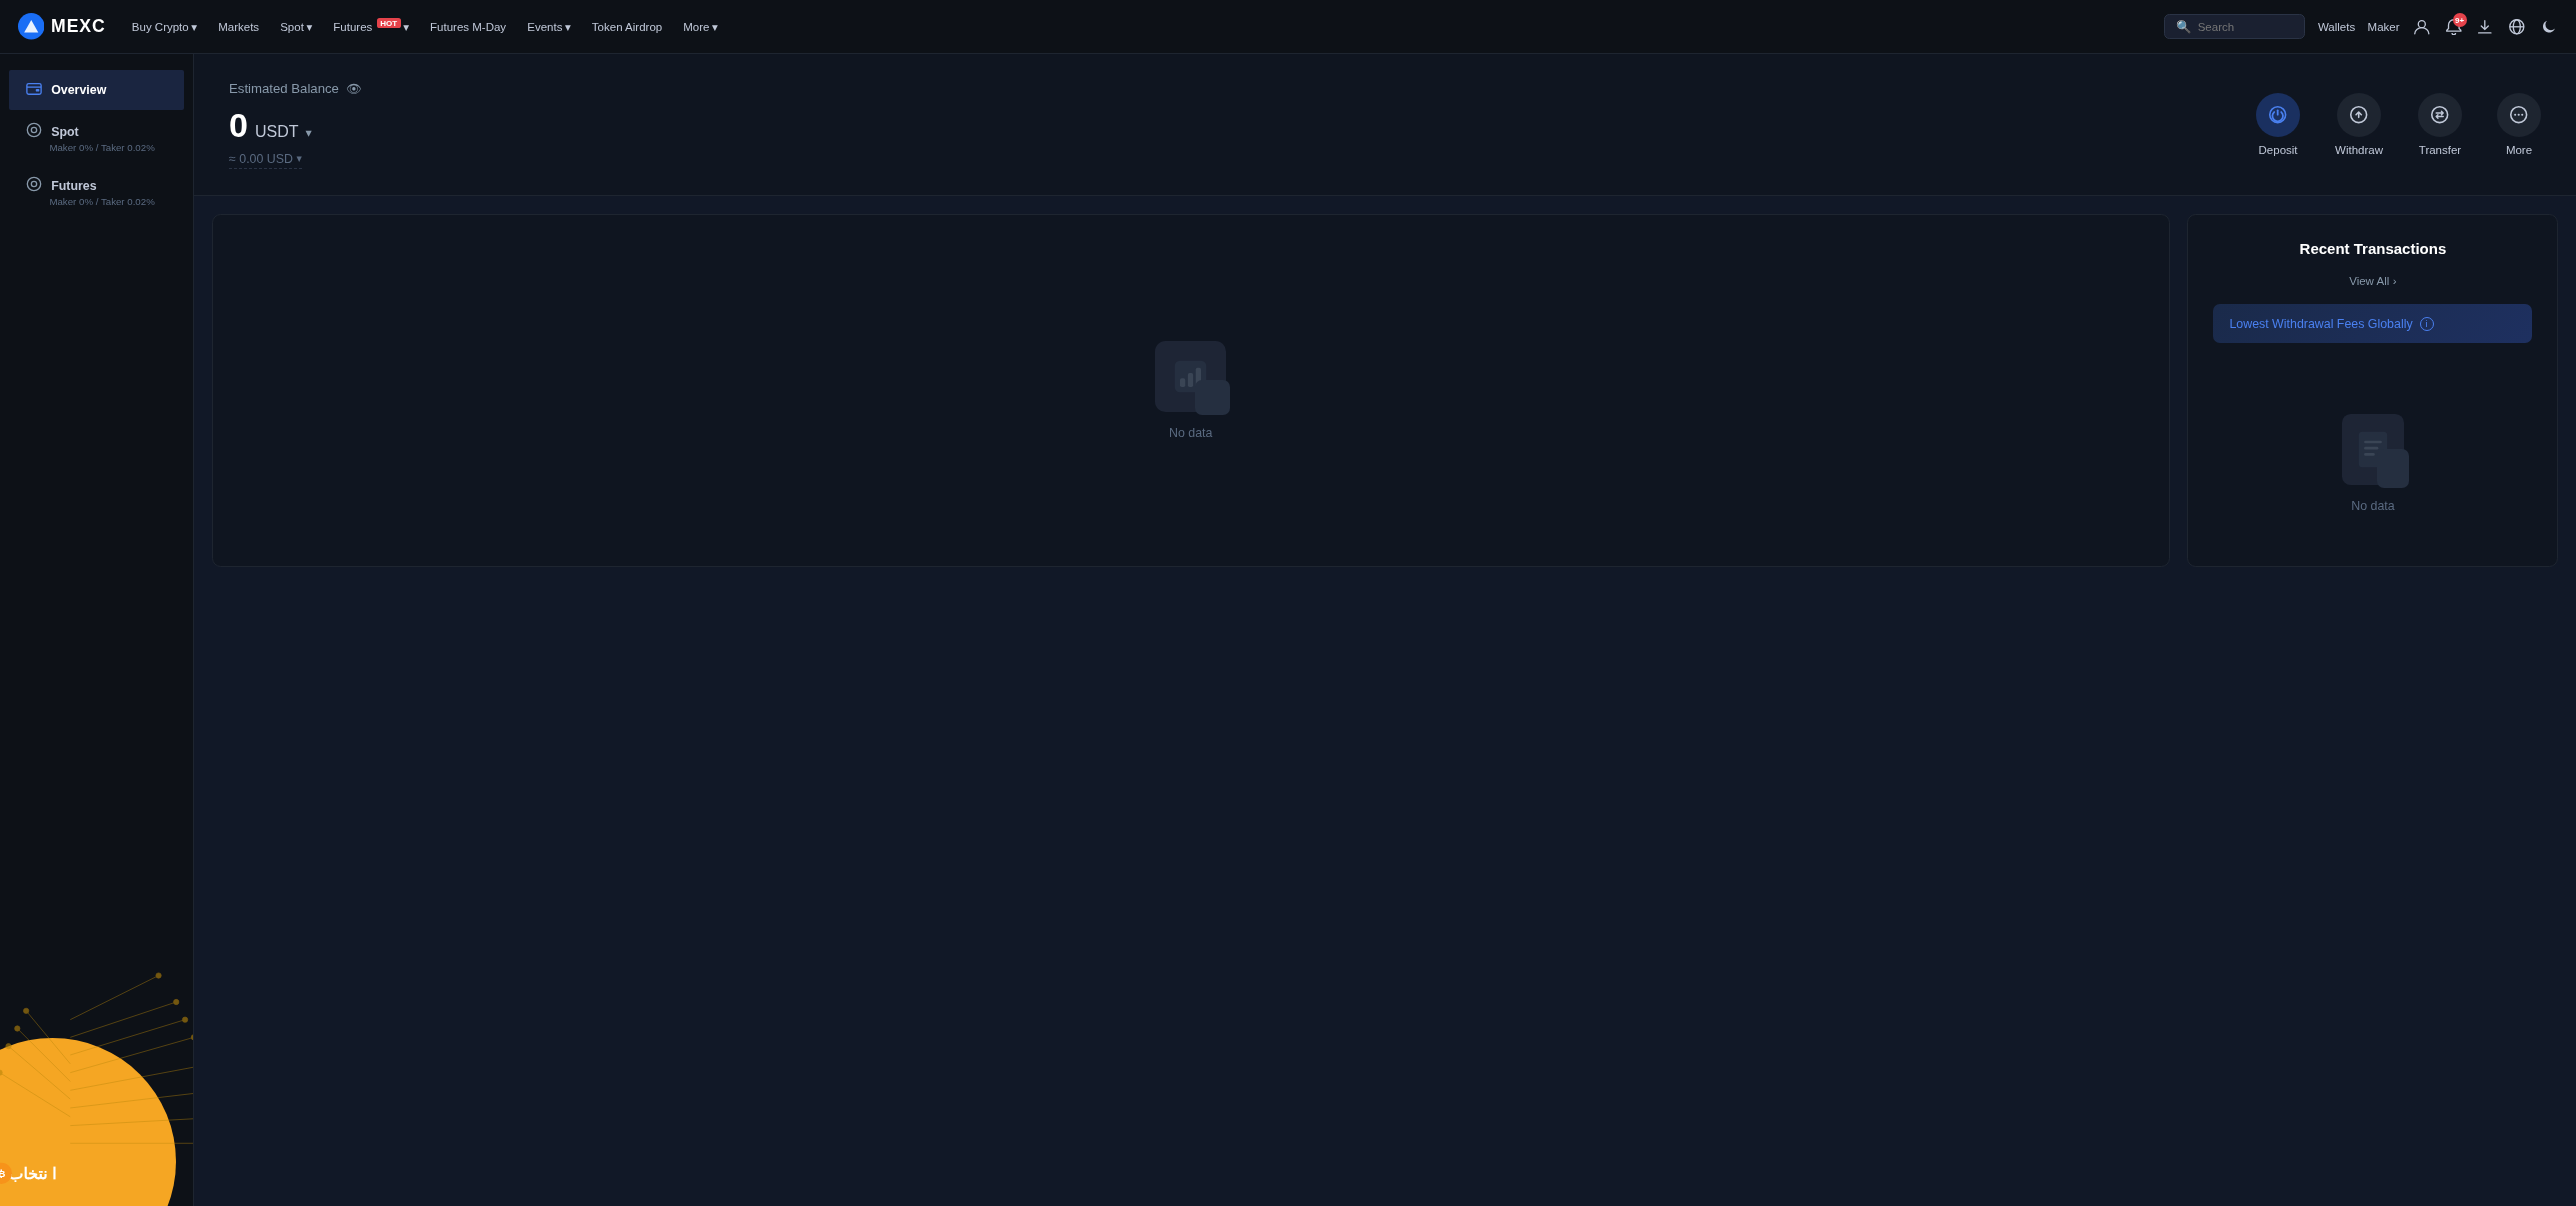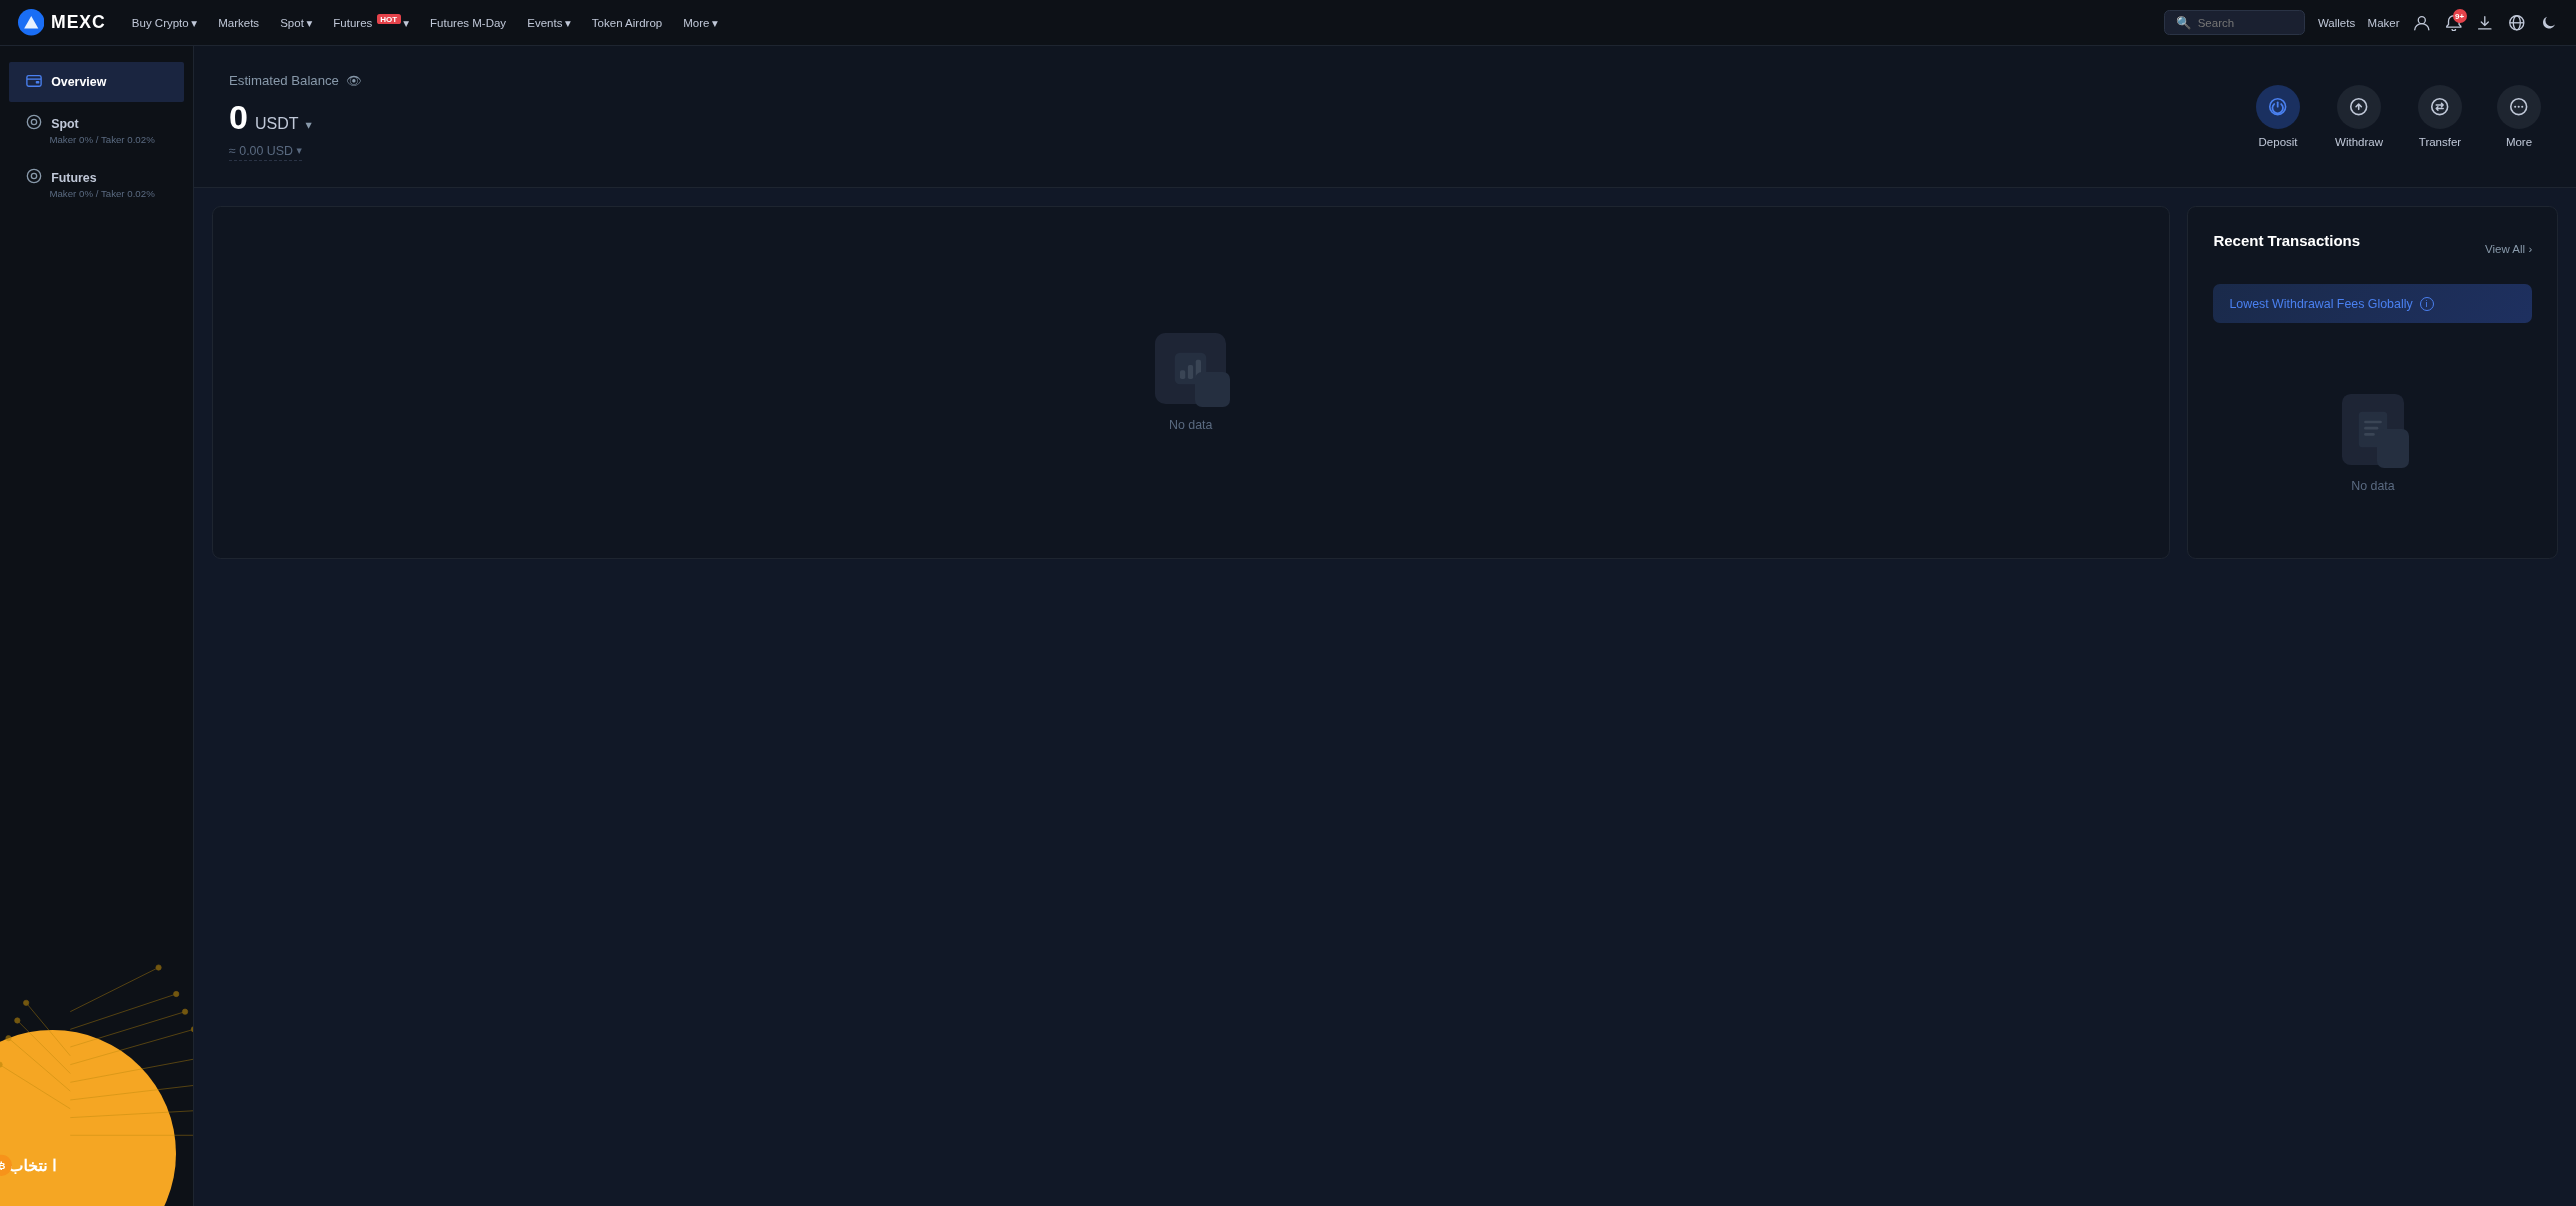--- a/index.html
+++ b/index.html
@@ -11,21 +11,21 @@
       overflow-x: hidden;
     }
 
     
     .topnav {
       display: flex;
       align-items: center;
       background: #0d1117;
       border-bottom: 0.9px solid #1e2530;
       padding: 0 17.6px;
-      height: 46px;
+      height: 54px;
       gap: 3.5px;
       position: relative;
       z-index: 100;
     }
     .logo {
       display: flex;
       align-items: center;
       gap: 7px;
       margin-right: 14px;
     }
@@ -350,22 +350,23 @@
       background: #0f1520;
       margin: 17.6px 17.6px 17.6px 0;
       border-radius: 8.8px;
       padding: 25px;
       border: 0.9px solid #1e2530;
       flex-shrink: 0;
     }
     .transactions-header {
       display: flex;
       align-items: center;
-      justify-content: space-between;
+      justify-content: center;
       margin-bottom: 17.6px;
+      flex-direction: column;
     }
     .view-all {
       color: #8899aa;
       font-size: 11.5px;
       cursor: pointer;
       display: flex;
       align-items: center;
       gap: 3.5px;
     }
     .promo-banner {

